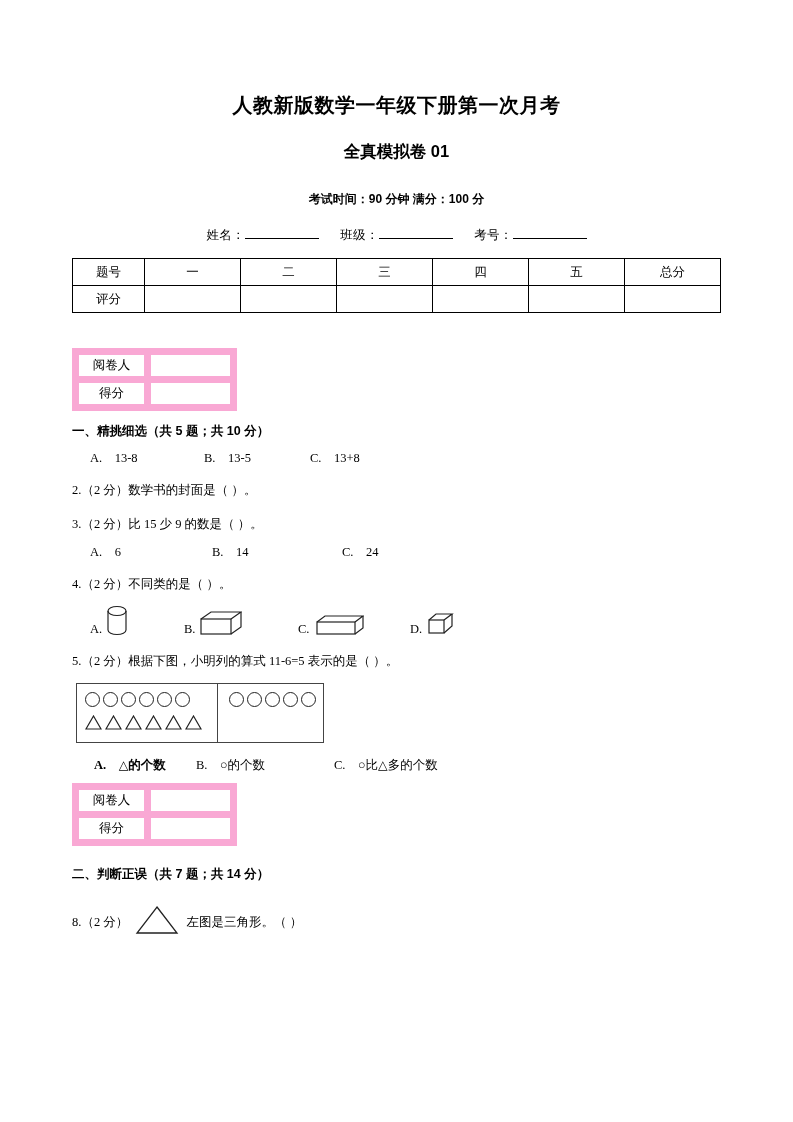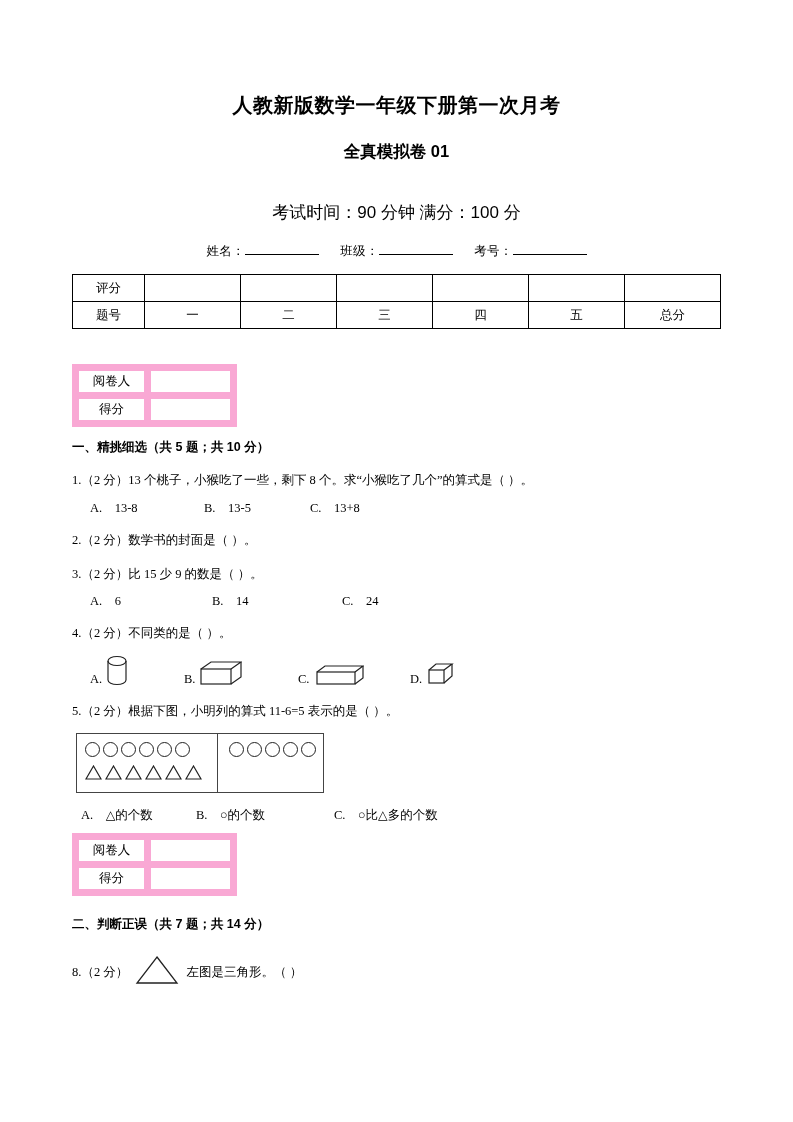--- a/index.html
+++ b/index.html
@@ -30,23 +30,23 @@
   .title2 {
     text-align: center;
     font-family: "Liberation Sans", sans-serif;
     font-weight: bold;
     font-size: 16.5px;
     margin-top: 22px;
   }
   .examinfo {
     text-align: center;
     font-family: "Liberation Sans", sans-serif;
-    font-weight: normal;
-    font-size: 17px;
-    margin-top: 38px;
+    font-weight: bold;
+    font-size: 12px;
+    margin-top: 28px;
   }
   .idline {
     text-align: center;
     font-size: 12.5px;
     margin-top: 19px;
     letter-spacing: 0.3px;
   }
   .idline .blank {
     display: inline-block;
     border-bottom: 1px solid #000;
@@ -157,56 +157,55 @@
 
   <div class="idline">
     <span class="grp"><span>姓名：</span><span class="blank"></span></span>
     <span class="grp"><span>班级：</span><span class="blank"></span></span>
     <span class="grp"><span>考号：</span><span class="blank"></span></span>
   </div>
 
   <table class="scoretable">
     <tbody>
         <tr>
-      <td class="hdr">评分</td>
-      <td></td>
-      <td></td>
-      <td></td>
-      <td></td>
-      <td></td>
-      <td></td>
-    </tr>
-    <tr>
       <td class="hdr">题号</td>
       <td>一</td>
       <td>二</td>
       <td>三</td>
       <td>四</td>
       <td>五</td>
       <td>总分</td>
     </tr>
+    <tr>
+      <td class="hdr">评分</td>
+      <td></td>
+      <td></td>
+      <td></td>
+      <td></td>
+      <td></td>
+      <td></td>
+    </tr>
   </tbody>
     </table>
 
   <table class="marker">
     <tbody>
         <tr>
       <td class="lab">阅卷人</td>
       <td class="val"></td>
     </tr>
     <tr>
       <td class="lab">得分</td>
       <td class="val"></td>
     </tr>
   </tbody>
     </table>
 
   <div class="section-head">一、精挑细选（共 5 题；共 10 分）</div>
 
-  <div class="q">1.（2 分）13 个桃子，小猴吃了一些，剩下 8 个。求“小猴吃了几个”的算式是（         ）。</div>
   <div class="opts">
     <span class="opt" style="left:18px;">A.　13-8</span>
     <span class="opt" style="left:132px;">B.　13-5</span>
     <span class="opt" style="left:238px;">C.　13+8</span>
   </div>
 
   <div class="q">2.（2 分）数学书的封面是（         ）。</div>
 
   <div class="q">3.（2 分）比 15 少 9 的数是（         ）。</div>
   <div class="opts">
@@ -282,21 +281,21 @@
     <div class="circle-row" style="left:152px; top:8px;">
       <div class="c"></div>
       <div class="c"></div>
       <div class="c"></div>
       <div class="c"></div>
       <div class="c"></div>
     </div>
   </div>
 
   <div class="opts" style="margin-top:14px;">
-    <span class="opt" style="left:9px;">A.　△的个数</span>
+    <span class="opt" style="left:22px;font-weight:bold;">A.　△的个数</span>
     <span class="opt" style="left:124px;">B.　○的个数</span>
     <span class="opt" style="left:262px;">C.　○比△多的个数</span>
   </div>
 
   <table class="marker" style="margin-top:10px;">
     <tbody>
         <tr>
       <td class="lab">阅卷人</td>
       <td class="val"></td>
     </tr>

